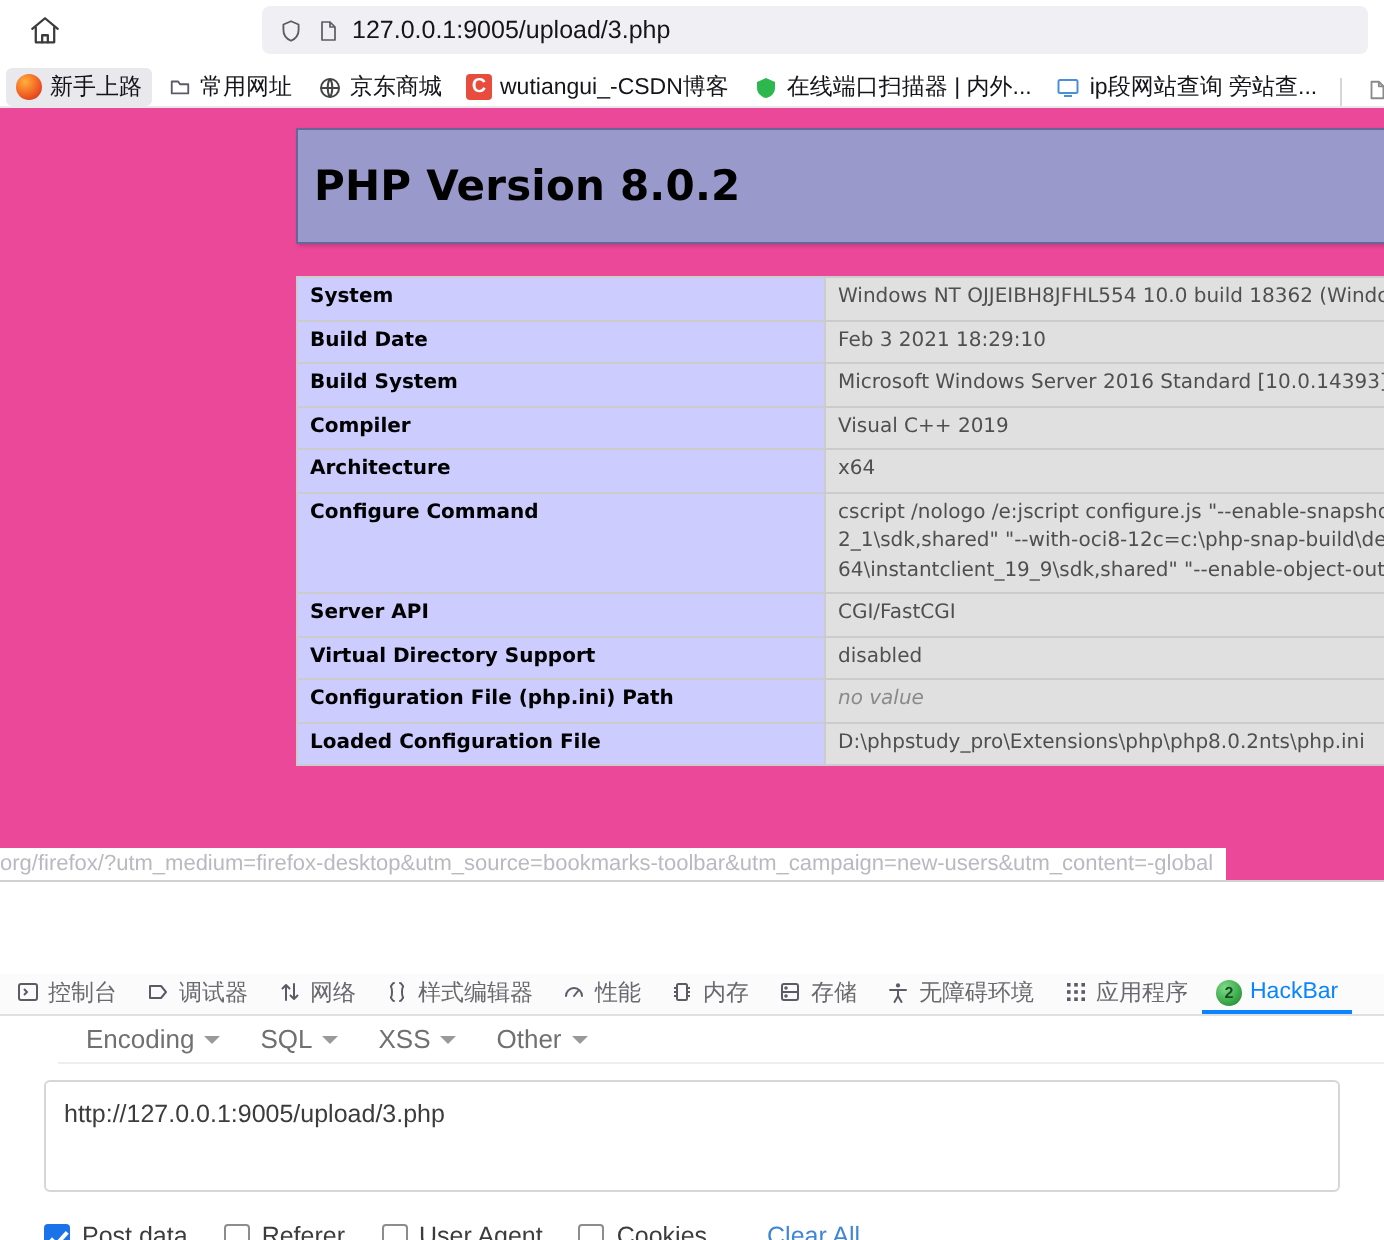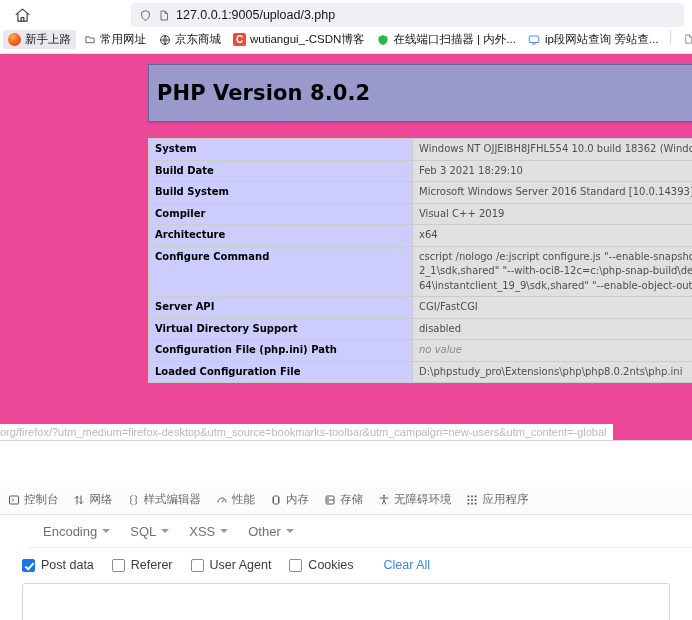--- a/index.html
+++ b/index.html
@@ -48,21 +48,21 @@
     color: #15141a;
     white-space: nowrap;
     overflow: hidden;
     text-overflow: ellipsis;
   }
 
   
   .bookmarks-bar {
     height: 24px;
     display: flex;
-    align-items: flex-start;
+    align-items: flex-end;
     padding: 0 3px;
     gap: 2px;
     background: #ffffff;
     overflow: hidden;
     white-space: nowrap;
     border-bottom: 1px solid #e8e8ec;
   }
   .bm {
     display: flex;
     align-items: center;
@@ -476,20 +476,28 @@
         <span class="dt-icon">
           <svg width="12" height="12" viewBox="0 0 24 24" fill="none" stroke="currentColor" stroke-width="2">
             <rect x="3" y="4" width="18" height="16" rx="2"></rect>
             <path d="M8 9l3 3-3 3"></path>
           </svg>
         </span>
         <span>控制台</span>
       </div>
       <div class="dt-tab">
         <span class="dt-icon">
+          <svg width="12" height="12" viewBox="0 0 24 24" fill="none" stroke="currentColor" stroke-width="2" stroke-linejoin="round">
+            <path d="M4 6h11l5 6-5 6H4z"></path>
+          </svg>
+        </span>
+        <span>调试器</span>
+      </div>
+      <div class="dt-tab">
+        <span class="dt-icon">
           <svg width="12" height="12" viewBox="0 0 24 24" fill="none" stroke="currentColor" stroke-width="2" stroke-linecap="round">
             <path d="M8 20V5M8 5L4.5 8.5M8 5l3.5 3.5"></path>
             <path d="M16 4v15m0 0l3.5-3.5M16 19l-3.5-3.5"></path>
           </svg>
         </span>
         <span>网络</span>
       </div>
       <div class="dt-tab">
         <span class="dt-icon">
           <svg width="13" height="12" viewBox="0 0 24 24" fill="none" stroke="currentColor" stroke-width="2" stroke-linecap="round">
@@ -546,20 +554,24 @@
             <rect x="17.4" y="3" width="3.6" height="3.6"></rect>
             <rect x="3" y="10.2" width="3.6" height="3.6"></rect>
             <rect x="10.2" y="10.2" width="3.6" height="3.6"></rect>
             <rect x="17.4" y="10.2" width="3.6" height="3.6"></rect>
             <rect x="3" y="17.4" width="3.6" height="3.6"></rect>
             <rect x="10.2" y="17.4" width="3.6" height="3.6"></rect>
             <rect x="17.4" y="17.4" width="3.6" height="3.6"></rect>
           </svg>
         </span>
         <span>应用程序</span>
+      </div>
+      <div class="dt-tab active">
+        <span class="hb-dot"></span>
+        <span>HackBar</span>
       </div>
     </div>
 
   <div class="hb-panel">
     <div class="hb-menubar" id="hb-menubar">
         <div class="hb-menu">
           <span>Encoding</span>
           <span class="caret"></span>
         </div>
         <div class="hb-menu">
@@ -569,20 +581,23 @@
         <div class="hb-menu">
           <span>XSS</span>
           <span class="caret"></span>
         </div>
         <div class="hb-menu">
           <span>Other</span>
           <span class="caret"></span>
         </div>
       </div>
 
+    <div class="hb-url-wrap">
+      <textarea class="hb-url" spellcheck="false" placeholder="URL" style="">http://127.0.0.1:9005/upload/3.php</textarea>
+    </div>
 
     <div class="hb-opts" id="hb-opts">
         <label class="hb-opt">
           <span class="cb checked"></span>
           <span>Post data</span>
         </label>
         <label class="hb-opt">
           <span class="cb"></span>
           <span>Referer</span>
         </label>

